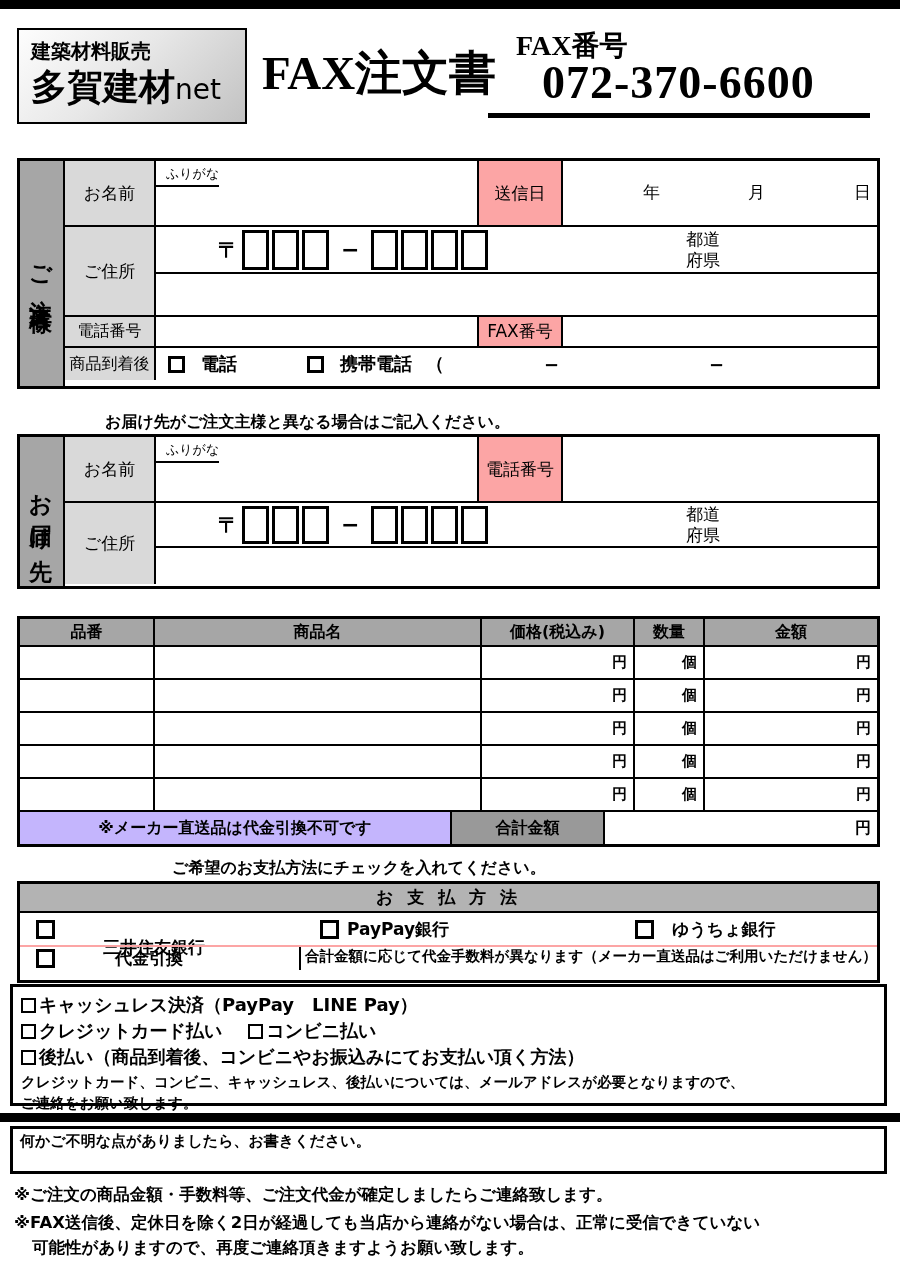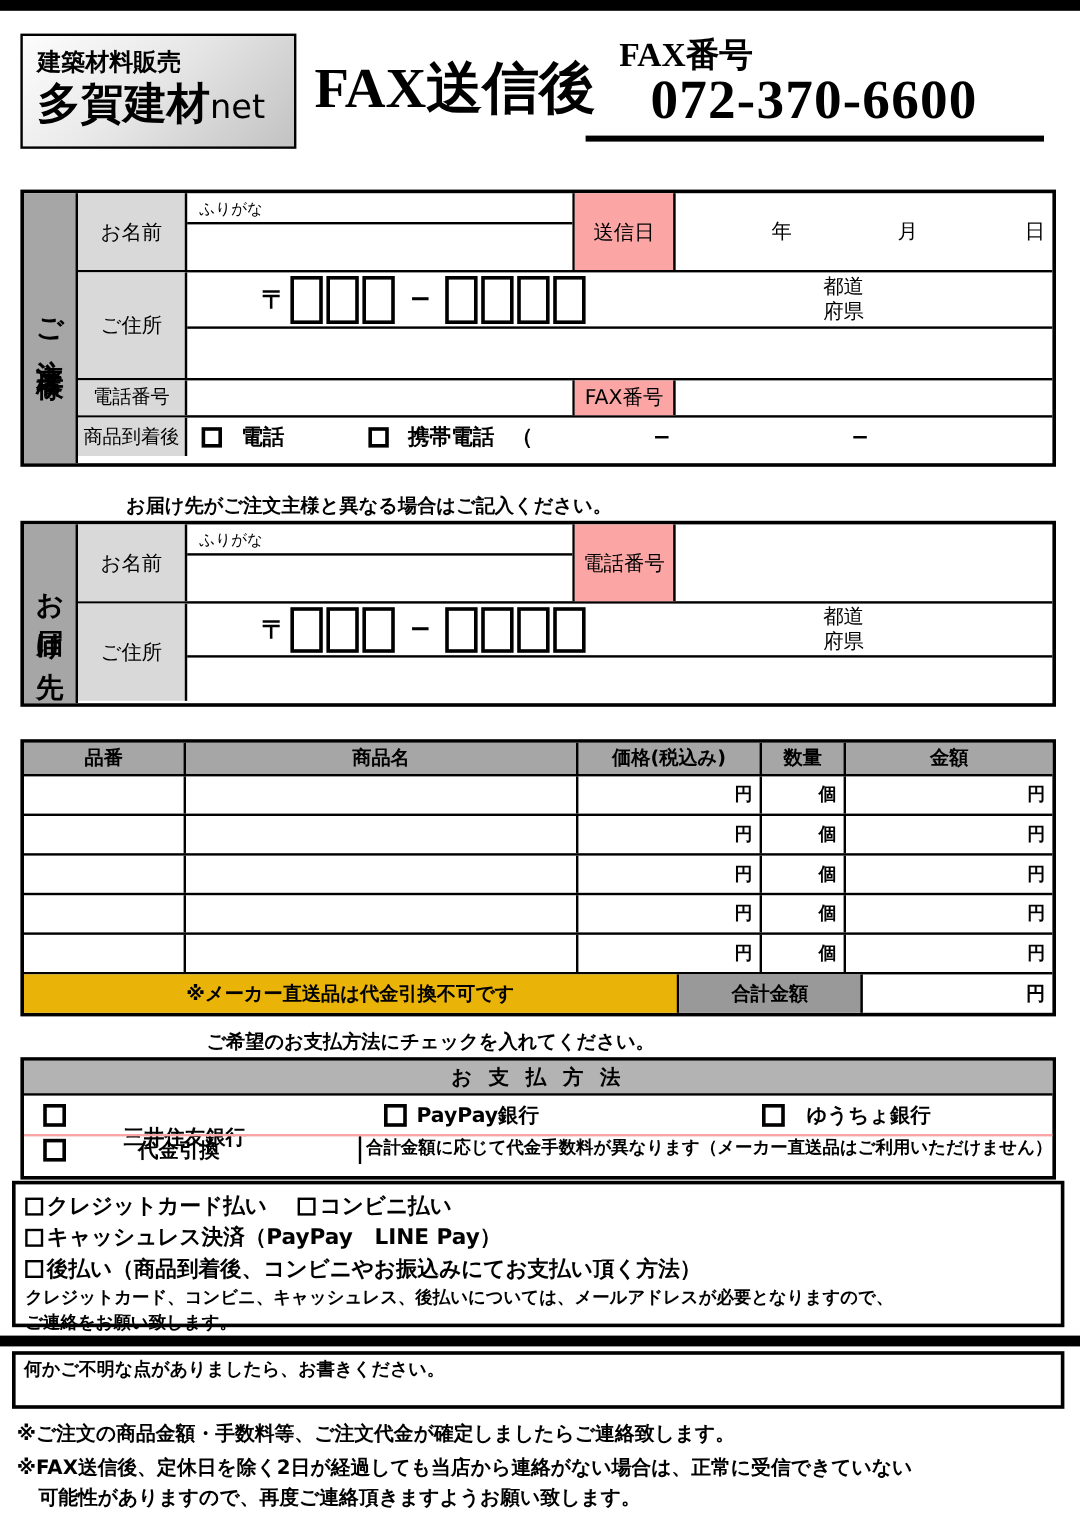--- a/index.html
+++ b/index.html
@@ -39,21 +39,21 @@
   .frow { display:flex; }
   .bb { border-bottom:2px solid #000; }
   .lbl-cell { width:91px; background:#d9d9d9; border-right:2px solid #000;
               display:flex; align-items:center; justify-content:center;
               font-size:17px; flex-shrink:0; }
   .lbl-sm { font-size:16px; }
   .sub-lbl { width:84px; background:#fca5a5; border-right:2px solid #000;
              display:flex; align-items:center; justify-content:center;
              font-size:17px; flex-shrink:0; }
   .name-area { width:323px; border-right:2px solid #000; display:flex;
-               flex-direction:column; flex-shrink:0; }
+               flex-direction:row; flex-shrink:0; }
   .furigana-row { height:26px; border-bottom:2px solid #000; font-size:13px;
                   padding:4px 0 0 10px; }
   .fill { flex:1; }
   .date-area { flex:1; position:relative; font-size:17px; }
   .date-area span { position:absolute; top:20px; }
   .addr-area { flex:1; display:flex; flex-direction:column; position:relative; }
   .postal-row { border-bottom:2px solid #000; display:flex; align-items:center; position:relative; }
   .postal-mark { font-size:21px; font-weight:bold; margin-left:62px; }
   .pbox { width:27px; height:40px; border:3px solid #000; background:#fff; margin-left:3px; }
   .pbox.small { height:38px; }
@@ -70,21 +70,21 @@
   .p-head { display:flex; height:26px; background:#a6a6a6; font-weight:bold; font-size:16px; }
   .p-head > div { display:flex; align-items:center; justify-content:center; }
   .p-row { display:flex; height:33px; border-top:2px solid #000; font-size:15px; font-weight:bold; }
   .p-row > div { display:flex; align-items:center; justify-content:flex-end; padding-right:6px; }
   .c1 { width:135px; border-right:2px solid #000; }
   .c2 { width:327px; border-right:2px solid #000; }
   .c3 { width:153px; border-right:2px solid #000; }
   .c4 { width:70px; border-right:2px solid #000; }
   .c5 { flex:1; }
   .p-foot { display:flex; height:34px; border-top:2px solid #000; font-size:16px; font-weight:bold; }
-  .pf1 { width:546px; background:#eab308; border-right:2px solid #000;
+  .pf1 { width:432px; background:#c4b5fd; border-right:2px solid #000;
          display:flex; align-items:center; justify-content:center; }
   .pf2 { width:153px; background:#999999; border-right:2px solid #000;
          display:flex; align-items:center; justify-content:center; }
   .pf3 { flex:1; display:flex; align-items:center; justify-content:flex-end; padding-right:6px; }
 
   
   .paytable { position:absolute; left:17px; top:881px; width:863px; border:3px solid #000;
               display:flex; flex-direction:column; background:#fff; }
   .pay-head { height:27px; background:#b3b3b3; display:flex; align-items:center;
               justify-content:center; font-size:17px; font-weight:bold; letter-spacing:4px; }
@@ -114,21 +114,21 @@
 <body>
 
 <div class="canvas">
 
   <div class="bar" style="top:0;height:9px;"></div>
 
   <div class="abs logo-box">
     <div class="logo-line1">建築材料販売</div>
     <div class="logo-line2"><span>多賀建材</span><span class="logo-net">net</span></div>
   </div>
-  <div class="abs doc-title serif">FAX送信後</div>
+  <div class="abs doc-title serif">FAX注文書</div>
   <div class="abs fax-label serif">FAX番号</div>
   <div class="abs fax-number serif">072-370-6600</div>
   <div class="abs fax-underline"></div>
 
   <div class="ftable" style="left:17px;top:158px;width:863px;height:231px;">
     <div class="vstrip">
       <span class="vtext">ご注文者様</span>
     </div>
     <div class="rows">
 
@@ -297,31 +297,31 @@
         <span class="checkbox" style="margin-left:16px;"></span>
         <span style="margin-left:60px;">代金引換</span>
       </div>
       <div class="cod-note">合計金額に応じて代金手数料が異なります（メーカー直送品はご利用いただけません）</div>
     </div>
   </div>
 
   <div class="opt-box">
     <div class="opt-line">
       <span class="opt-check"></span>
+      <span>キャッシュレス決済（PayPay　LINE Pay）</span>
+    </div>
+    <div class="opt-line">
+      <span class="opt-check"></span>
       <span>クレジットカード払い</span>
       <span class="opt-gap"></span>
       <span class="opt-check"></span>
       <span>コンビニ払い</span>
     </div>
     <div class="opt-line">
       <span class="opt-check"></span>
-      <span>キャッシュレス決済（PayPay　LINE Pay）</span>
-    </div>
-    <div class="opt-line">
-      <span class="opt-check"></span>
       <span>後払い（商品到着後、コンビニやお振込みにてお支払い頂く方法）</span>
     </div>
     <div class="opt-note">
       <span>クレジットカード、コンビニ、キャッシュレス、後払いについては、メールアドレスが必要となりますので、</span><br>
       <span>ご連絡をお願い致します。</span>
     </div>
   </div>
 
   <div class="bar" style="top:1113px;height:9px;"></div>
 

